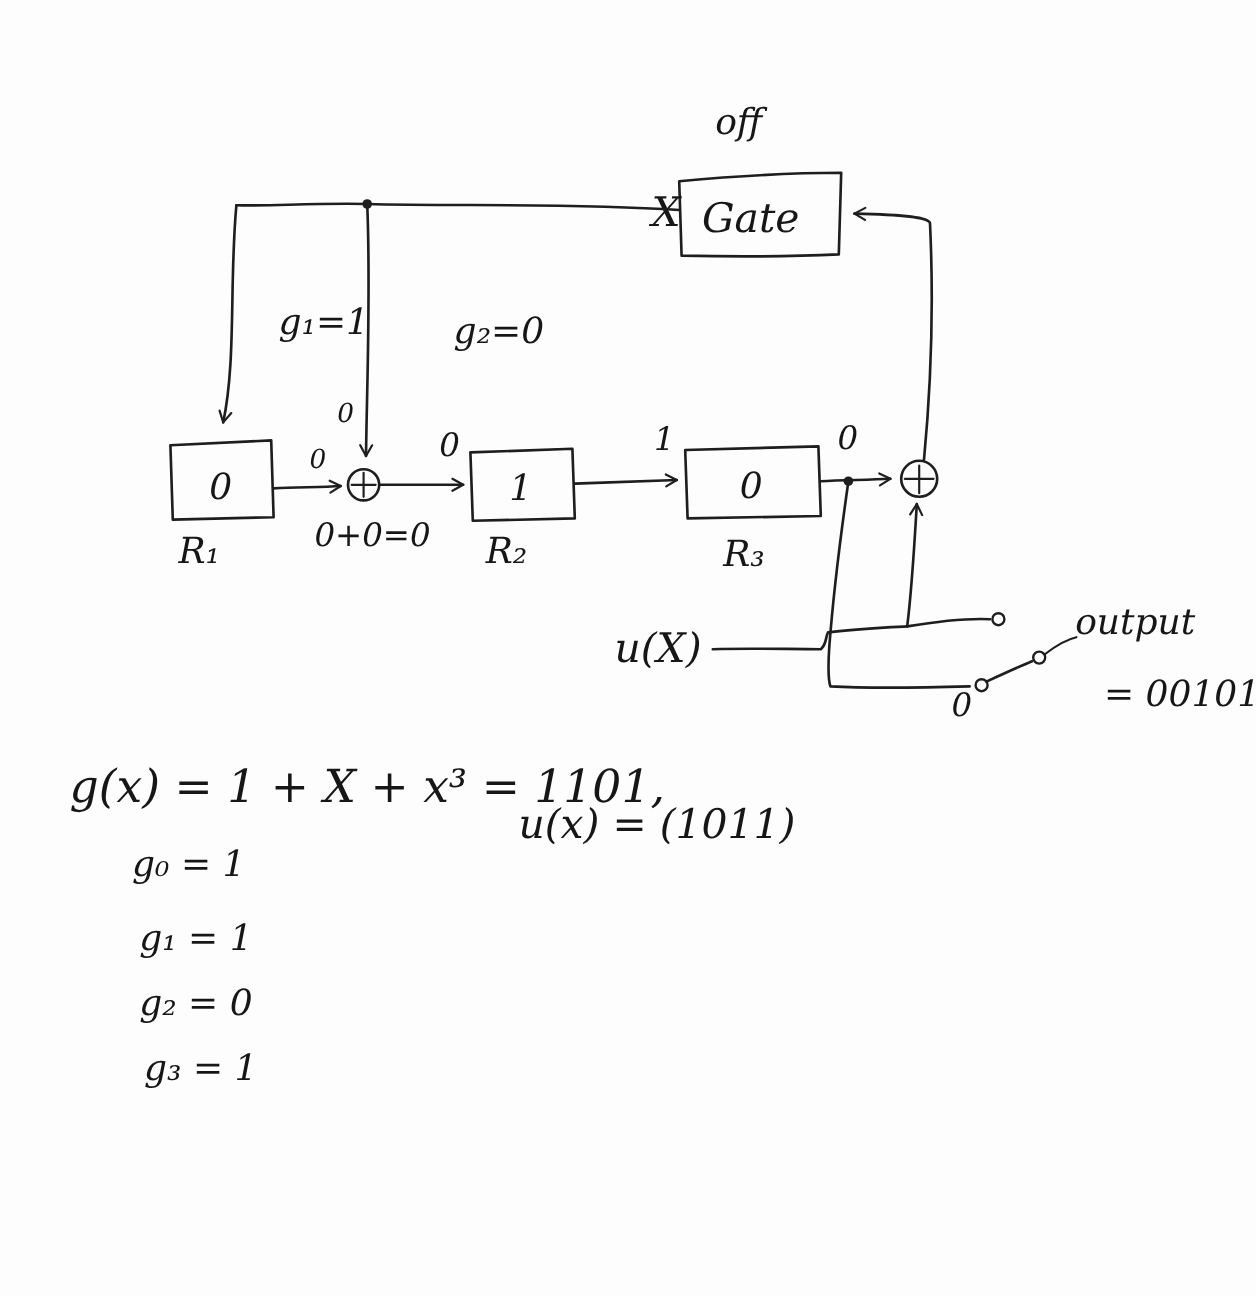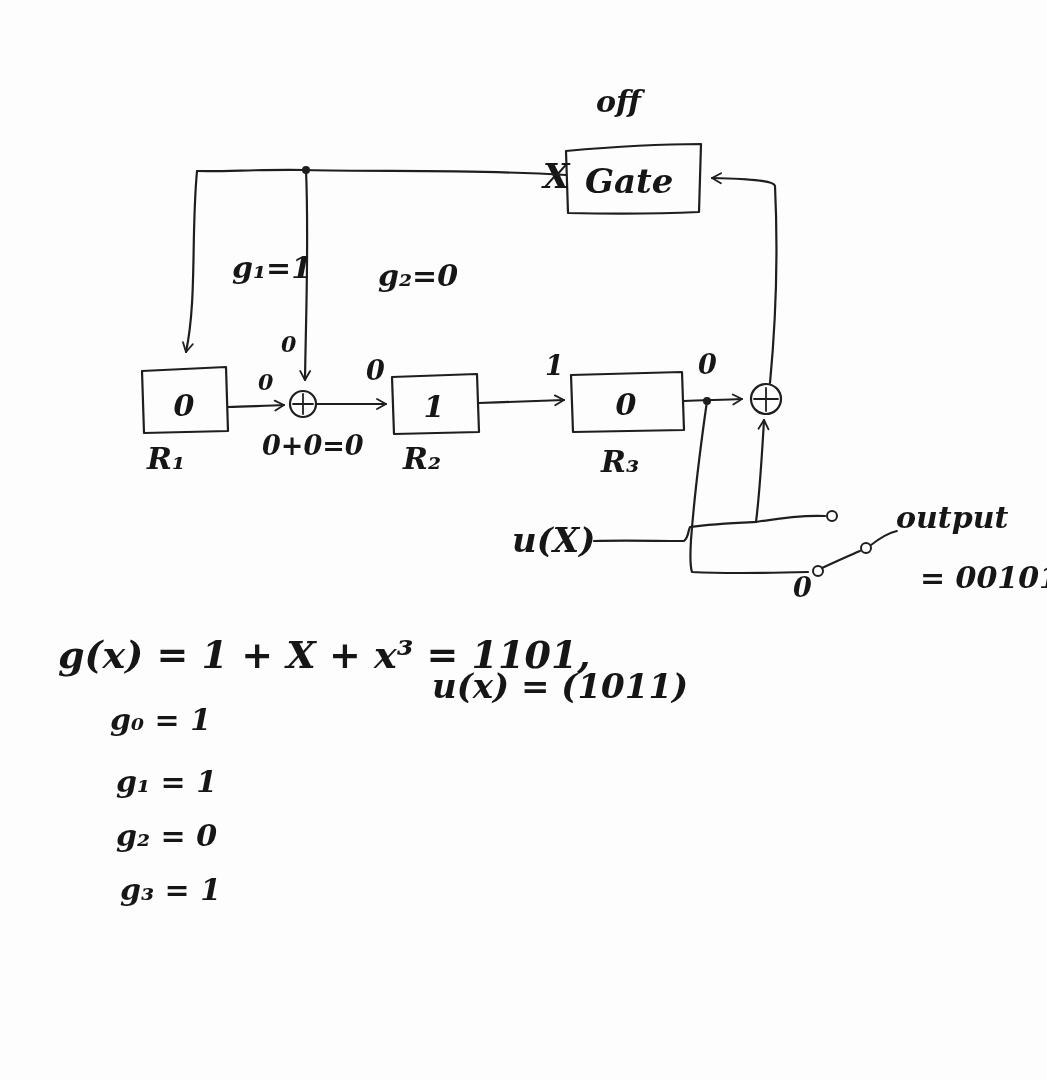--- a/index.html
+++ b/index.html
@@ -6,21 +6,20 @@
     margin: 0;
     padding: 0;
     background: #ffffff;
   }
   .page {
     width: 1047px;
     height: 1080px;
     background: #fdfdfd;
     position: relative;
     overflow: hidden;
-    font-weight: bold;
   }
   svg { display: block; }
   .ink {
     stroke: #1e1e1e;
     stroke-width: 2.2;
     fill: none;
     stroke-linecap: round;
     stroke-linejoin: round;
   }
   .ink-thin {

